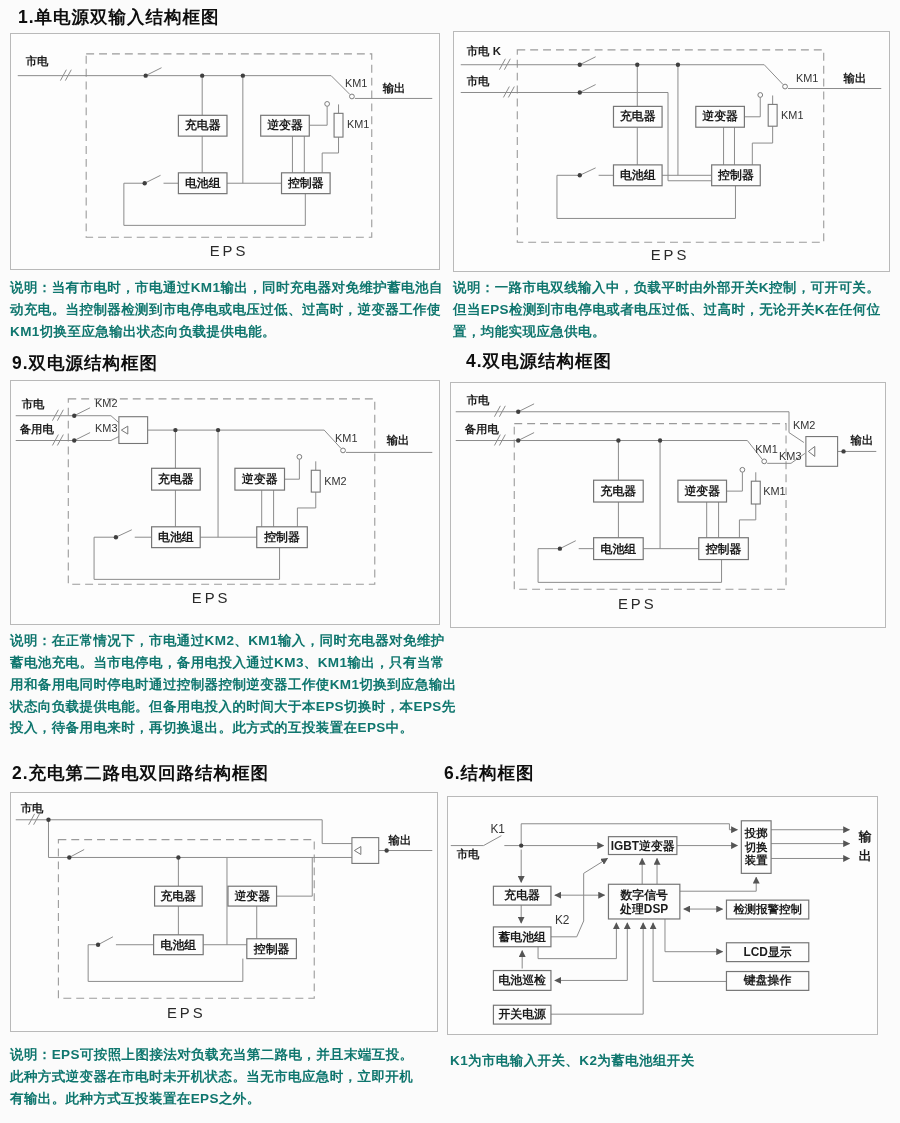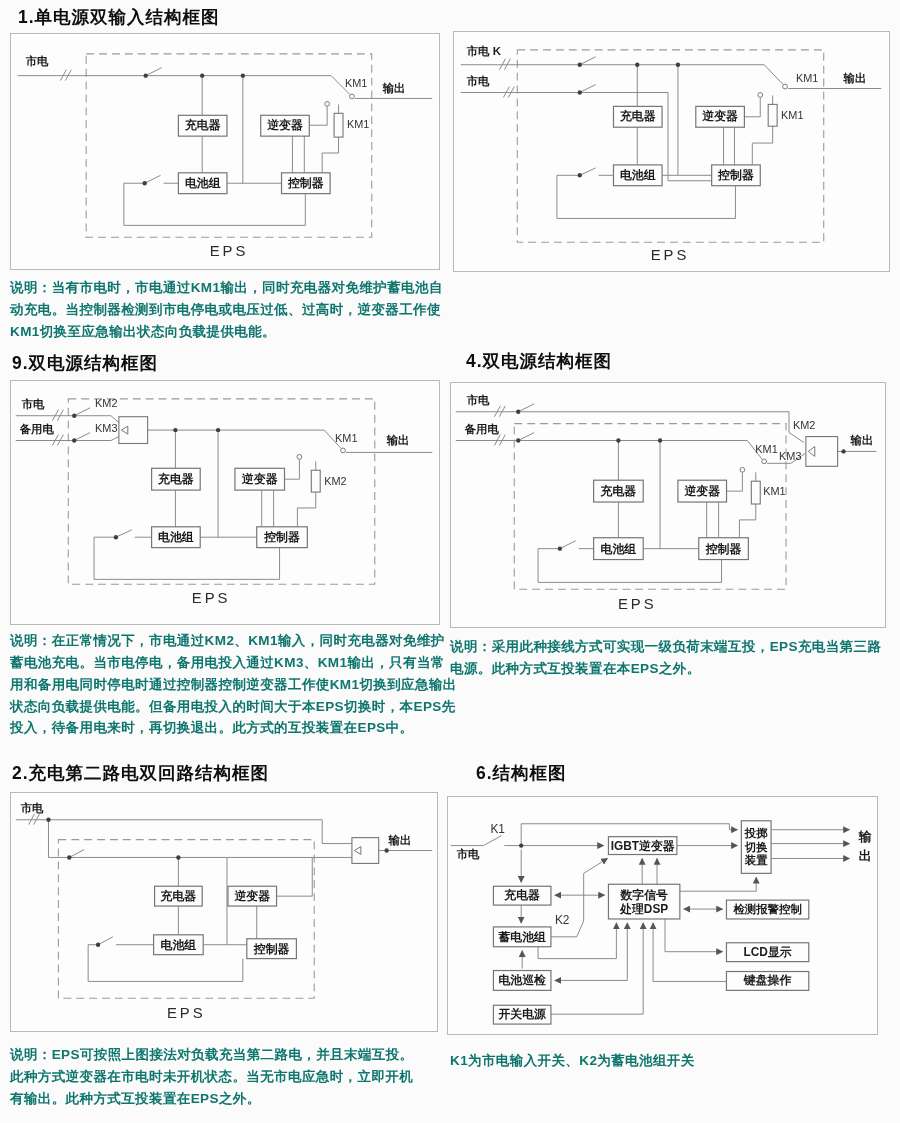--- a/index.html
+++ b/index.html
@@ -28,21 +28,21 @@
 </head>
 <body>
 
 <div id="page">
 
   <div class="title" style="left:18px;top:5px;">1.单电源双输入结构框图</div>
   <div class="title" style="left:468px;top:5px;margin-top:39px;">2.双电源结构框图</div>
   <div class="title" style="left:12px;top:351px;">9.双电源结构框图</div>
   <div class="title" style="left:466px;top:349px;">4.双电源结构框图</div>
   <div class="title" style="left:12px;top:761px;">2.充电第二路电双回路结构框图</div>
-  <div class="title" style="left:476px;top:761px;text-align:right;">6.结构框图</div>
+  <div class="title" style="left:444px;top:761px;text-align:right;">6.结构框图</div>
 
   <div class="panel" style="left:10px;top:33px;width:430px;height:237px;">
     <svg viewBox="0 0 430 237">
       <rect class="dsh" x="75" y="20" width="288" height="185"></rect>
       <g class="w">
         <line x1="6" y1="42" x2="322" y2="42"></line>
         <line x1="49" y1="47" x2="55" y2="36"></line>
           <line x1="54" y1="47" x2="60" y2="36"></line>
         <line x1="135" y1="42" x2="151" y2="34"></line>
         <line x1="192" y1="42" x2="192" y2="82"></line>
@@ -364,18 +364,18 @@
       <text class="bt" x="74" y="223">开关电源</text>
       <text class="km" x="42" y="36" style="font-size:12px">K1</text>
       <text class="lb" x="8" y="62">市电</text>
       <text class="km" x="107" y="128" style="font-size:12px">K2</text>
       <text class="vout" x="420" y="44">输</text>
       <text class="vout" x="420" y="64">出</text>
     </svg>
   </div>
 
   <div class="note" style="left:10px;top:277px;width:438px;">说明：当有市电时，市电通过KM1输出，同时充电器对免维护蓄电池自动充电。当控制器检测到市电停电或电压过低、过高时，逆变器工作使KM1切换至应急输出状态向负载提供电能。</div>
+  <div class="note" style="left:453px;top:277px;width:440px;">说明：一路市电双线输入中，负载平时由外部开关K控制，可开可关。但当EPS检测到市电停电或者电压过低、过高时，无论开关K在任何位置，均能实现应急供电。</div>
   <div class="note" style="left:10px;top:630px;width:448px;">说明：在正常情况下，市电通过KM2、KM1输入，同时充电器对免维护蓄电池充电。当市电停电，备用电投入通过KM3、KM1输出，只有当常用和备用电同时停电时通过控制器控制逆变器工作使KM1切换到应急输出状态向负载提供电能。但备用电投入的时间大于本EPS切换时，本EPS先投入，待备用电来时，再切换退出。此方式的互投装置在EPS中。</div>
-  <div class="note" style="left:450px;top:636px;width:442px;">说明：采用此种接线方式可实现一级负荷末端互投，EPS充电当第三路电源。此种方式互投装置在本EPS之外。</div>
   <div class="note" style="left:10px;top:1044px;width:408px;">说明：EPS可按照上图接法对负载充当第二路电，并且末端互投。此种方式逆变器在市电时未开机状态。当无市电应急时，立即开机有输出。此种方式互投装置在EPS之外。</div>
   <div class="note" style="left:450px;top:1050px;width:430px;">K1为市电输入开关、K2为蓄电池组开关</div>
 
 </div>
 
 </body></html>

